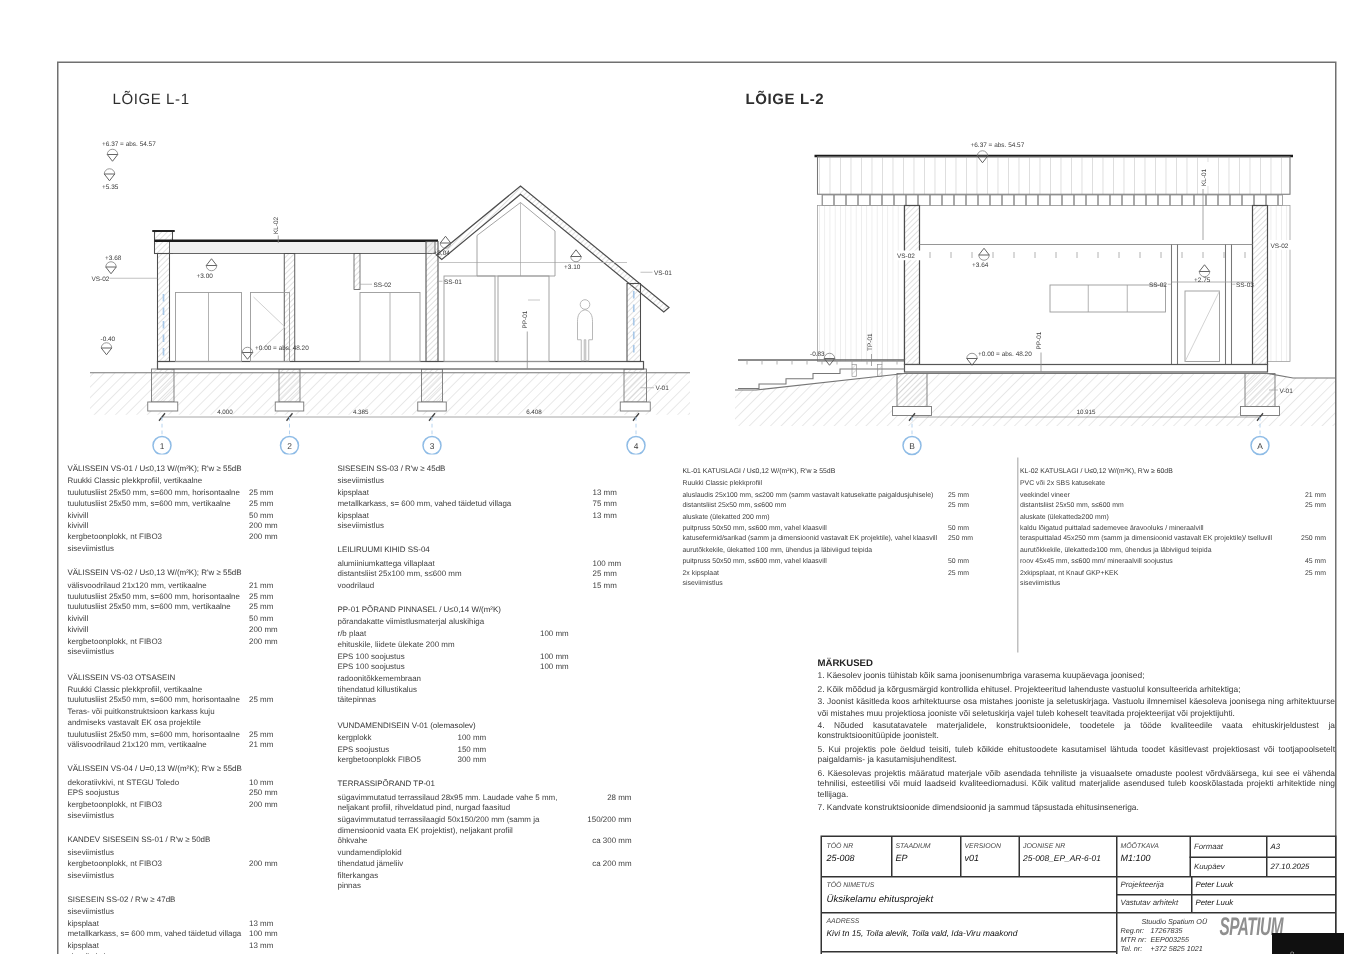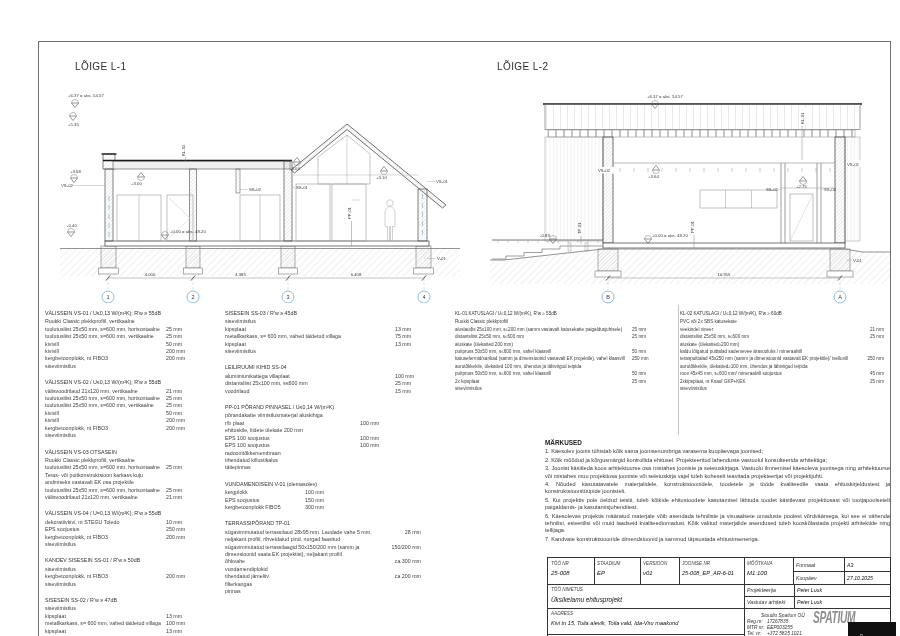--- a/index.html
+++ b/index.html
@@ -55,21 +55,21 @@
   .logo-main{color:#fff;font-size:10px;font-weight:800;transform:scaleX(.68);letter-spacing:-.3px;white-space:nowrap;}
   .logo-sub{position:absolute;left:3px;top:50%;transform:translateY(-50%) rotate(-90deg);color:#fff;font-size:3.2px;letter-spacing:1px;}
 </style>
 </head>
 <body>
 
 <div class="canvas">
   <div class="frame"></div>
 
   <div class="sec-title" style="left:75px;top:28px;">LÕIGE L-1</div>
-  <div class="sec-title" style="left:497px;top:28px;">LÕIGE L-2</div>
+  <div class="sec-title" style="left:497px;top:28px;font-weight:bold;">LÕIGE L-2</div>
 
   <svg viewBox="0 0 400 215" style="left:60px;top:55px;width:400px;height:215px">
     <defs>
       <pattern id="hGa" width="5" height="5" patternTransform="rotate(45)" patternUnits="userSpaceOnUse">
           <line x1="0" y1="0" x2="0" y2="5" stroke="#cccccc" stroke-width="0.6"></line>
         </pattern>
       <pattern id="hWa" width="2.6" height="2.6" patternTransform="rotate(45)" patternUnits="userSpaceOnUse">
           <line x1="0" y1="0" x2="0" y2="2.6" stroke="#a3a3a3" stroke-width="0.45"></line>
         </pattern>
       <g id="lvmA">

